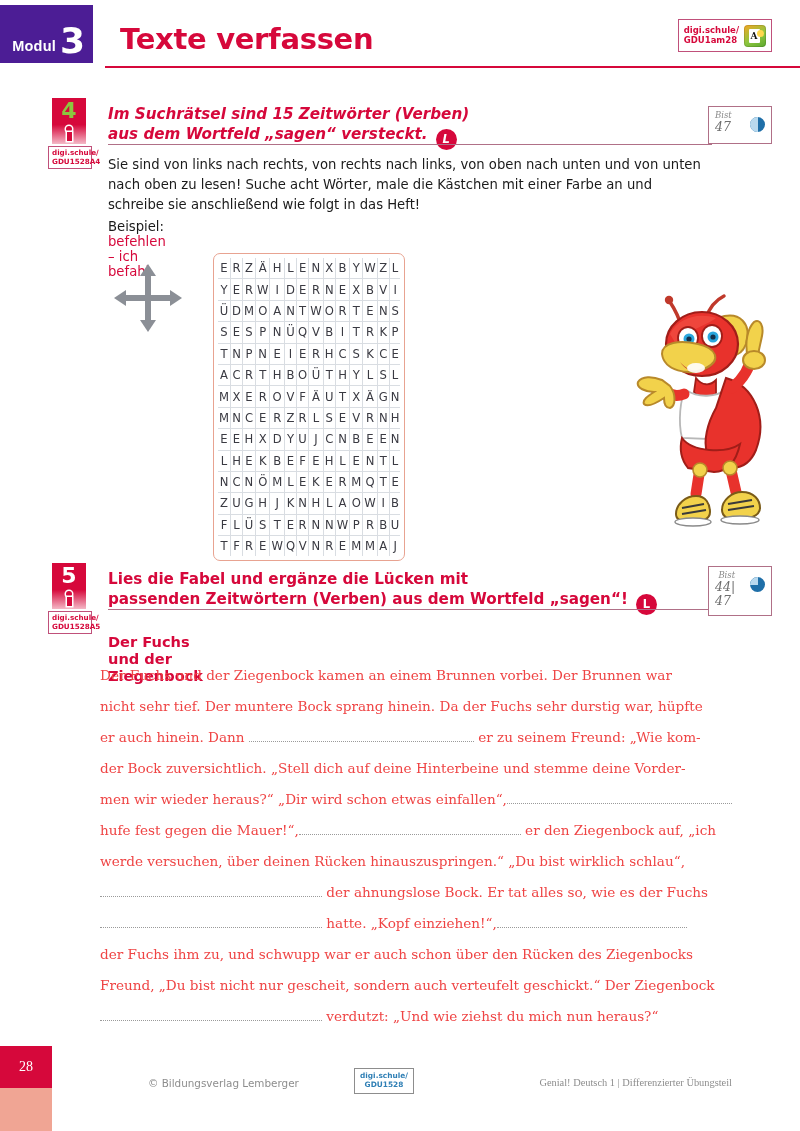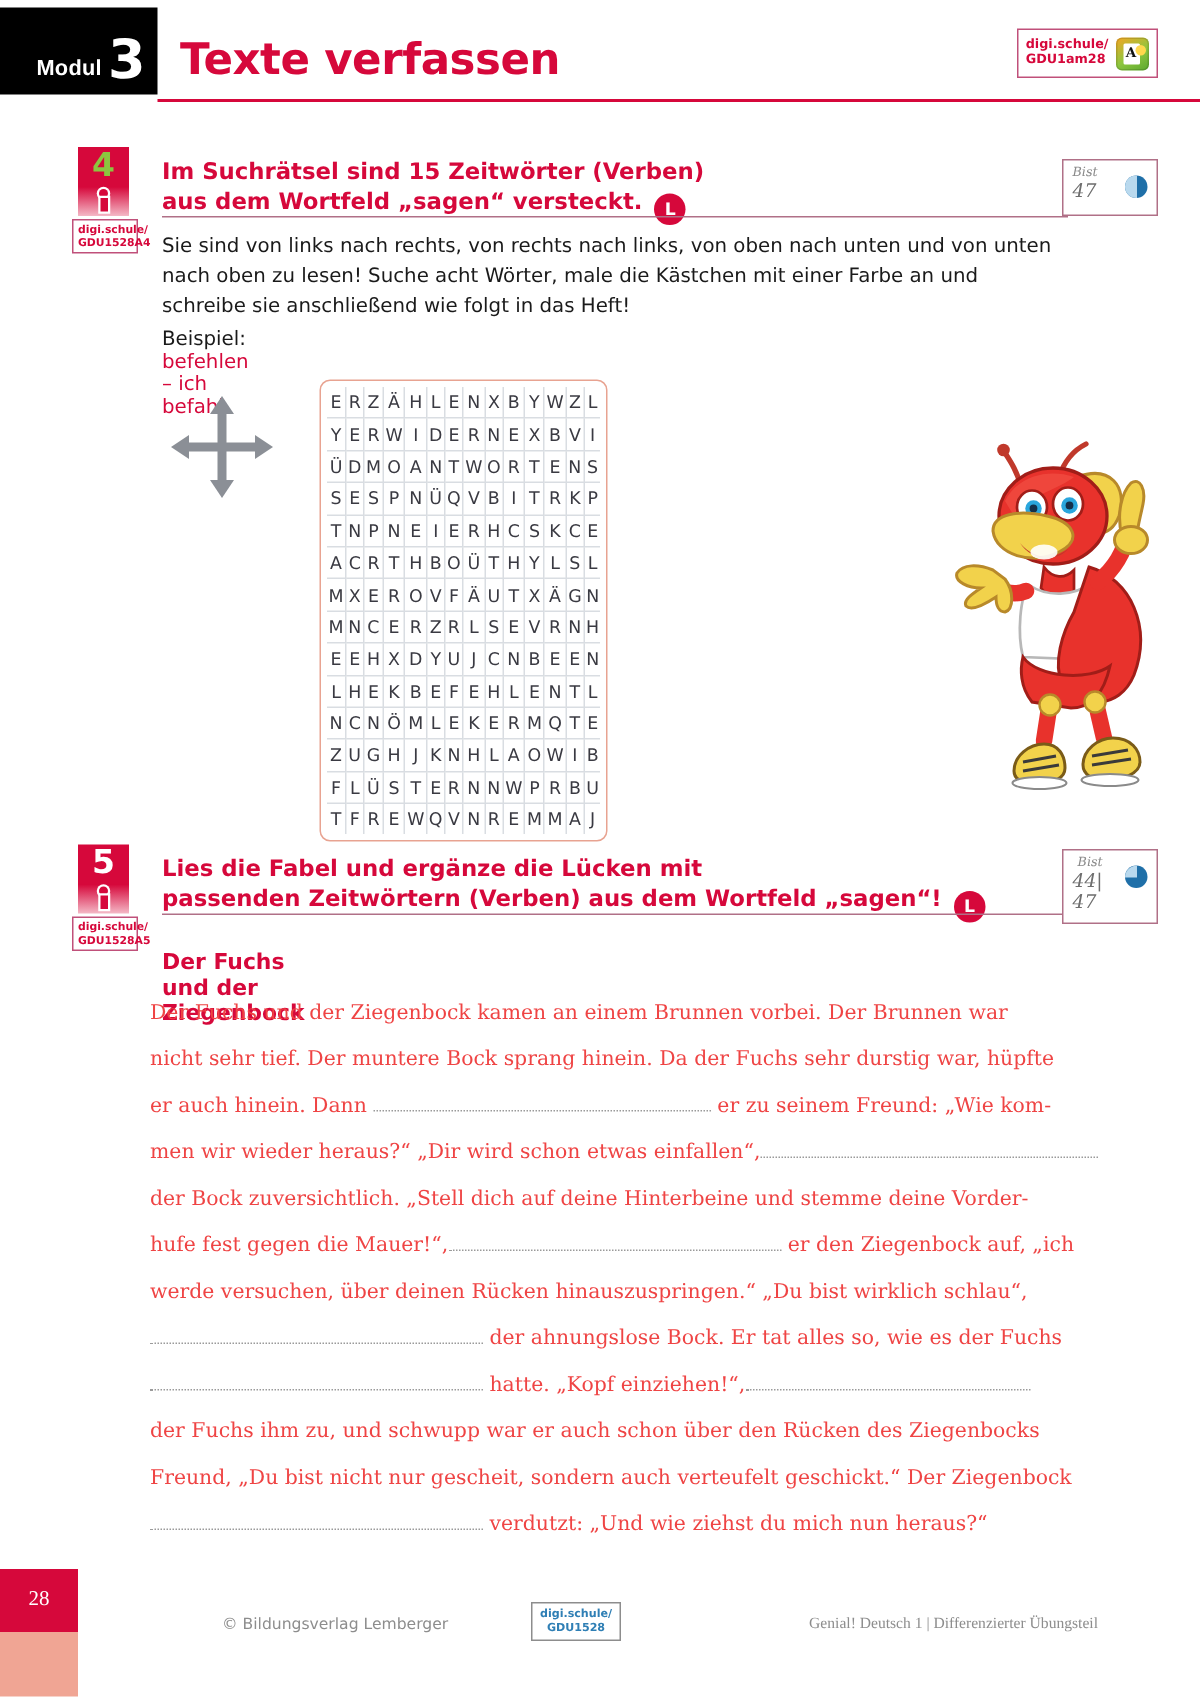--- a/index.html
+++ b/index.html
@@ -10,22 +10,22 @@
     font-family:"Liberation Sans", sans-serif;
     color:#1a1a1a;
     position:relative;
     overflow:hidden;
   }
   .page{position:relative;width:800px;height:1131px;}
 
   
   .header{position:absolute;left:0;top:0;width:800px;height:68px;}
   .module-block{
-    position:absolute;left:0;top:5px;width:105px;height:58px;
-    background:#000000;
+    position:absolute;left:0;top:5px;width:93px;height:58px;
+    background:#4c1d95;
     display:flex;align-items:flex-end;justify-content:flex-end;
     padding:0 8px 6px 0;box-sizing:border-box;
   }
   .module-word{
     color:#ffffff;font-size:14.5px;font-weight:600;letter-spacing:.2px;
     margin-right:4px;margin-bottom:3px;
   }
   .module-num{
     color:#ffffff;font-size:36px;font-weight:800;line-height:.85;
     font-family:"DejaVu Sans", sans-serif;
@@ -225,21 +225,21 @@
   <div class="ex">
     <div class="ex-num-badge" style="left:52px;top:98px;">
       <div class="ex-num">4</div>
       <div class="ex-pin"></div>
     </div>
     <div class="ex-code" style="left:48px;top:146px;width:44px;">
       <span>digi.schule/</span>
       <span>GDU1528A4</span>
     </div>
 
-    <div class="ex-title" style="position:absolute;left:108px;top:104px;width:560px;">
+    <div class="ex-title" style="position:absolute;left:108px;top:104px;width:560px;font-style:italic;">
       <span>Im Suchrätsel sind 15 Zeitwörter (Verben)</span><br>
       <span>aus dem Wortfeld „sagen“ versteckt.</span><span class="l-badge">L</span>
     </div>
     <div class="ex-rule" style="position:absolute;left:108px;top:144px;width:604px;"></div>
 
     <div class="bist" style="left:708px;top:106px;width:64px;height:38px;">
       <div style="display:flex;justify-content:space-between;align-items:flex-start;">
         <div>
           <div class="bist-label">Bist</div>
           <div class="bist-nums">47</div>
@@ -577,22 +577,22 @@
         <div class="pie threequarter" style="margin-top:6px;"></div>
       </div>
     </div>
 
     <div class="fabel-title" style="left:108px;top:633px;">Der Fuchs und der Ziegenbock</div>
 
     <div class="fabel" id="fabel-body">
         <div class="line"><span>Der Fuchs und der Ziegenbock kamen an einem Brunnen vorbei. Der Brunnen war</span></div>
         <div class="line"><span>nicht sehr tief. Der muntere Bock sprang hinein. Da der Fuchs sehr durstig war, hüpfte</span></div>
         <div class="line"><span>er auch hinein. Dann </span><span class="blank" style="width: 225px;"></span><span> er zu seinem Freund: „Wie kom-</span></div>
+        <div class="line"><span>der Bock zuversichtlich. „Stell dich auf deine Hinterbeine und stemme deine Vorder-</span></div>
         <div class="line"><span>men wir wieder heraus?“ „Dir wird schon etwas einfallen“,</span><span class="blank" style="width: 225px;"></span></div>
-        <div class="line"><span>der Bock zuversichtlich. „Stell dich auf deine Hinterbeine und stemme deine Vorder-</span></div>
         <div class="line"><span>hufe fest gegen die Mauer!“,</span><span class="blank" style="width: 222px;"></span><span> er den Ziegenbock auf, „ich</span></div>
         <div class="line"><span>werde versuchen, über deinen Rücken hinauszuspringen.“ „Du bist wirklich schlau“,</span></div>
         <div class="line"><span class="blank" style="width: 222px;"></span><span> der ahnungslose Bock. Er tat alles so, wie es der Fuchs</span></div>
         <div class="line"><span class="blank" style="width: 222px;"></span><span> hatte. „Kopf einziehen!“,</span><span class="blank" style="width: 190px;"></span></div>
         <div class="line"><span>der Fuchs ihm zu, und schwupp war er auch schon über den Rücken des Ziegenbocks</span></div>
         <div class="line"><span>Freund, „Du bist nicht nur gescheit, sondern auch verteufelt geschickt.“ Der Ziegenbock</span></div>
         <div class="line"><span class="blank" style="width: 222px;"></span><span> verdutzt: „Und wie ziehst du mich nun heraus?“</span></div>
       </div>
   </div>
 

